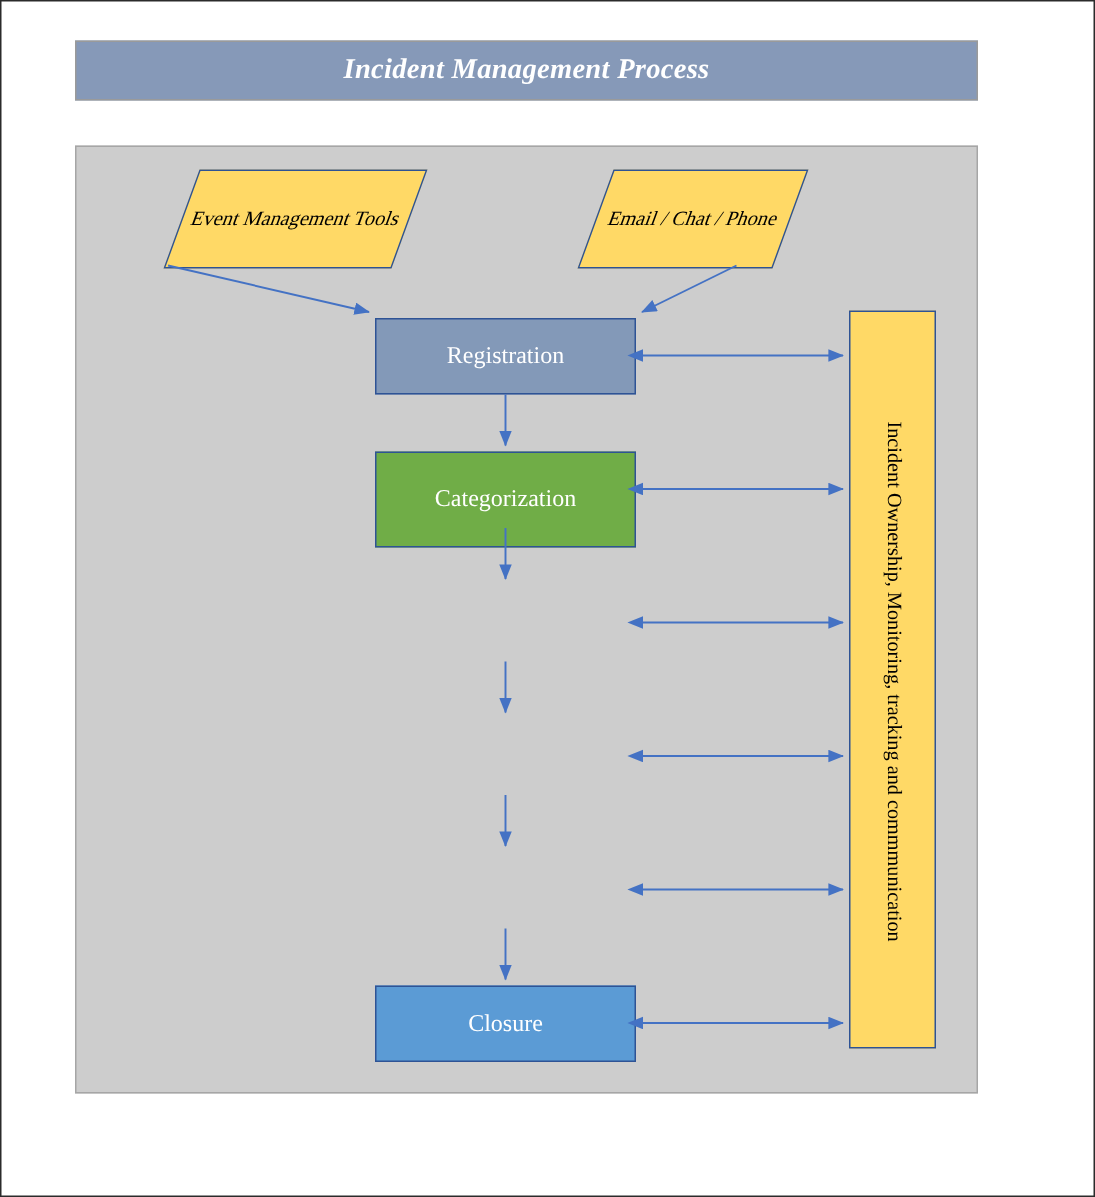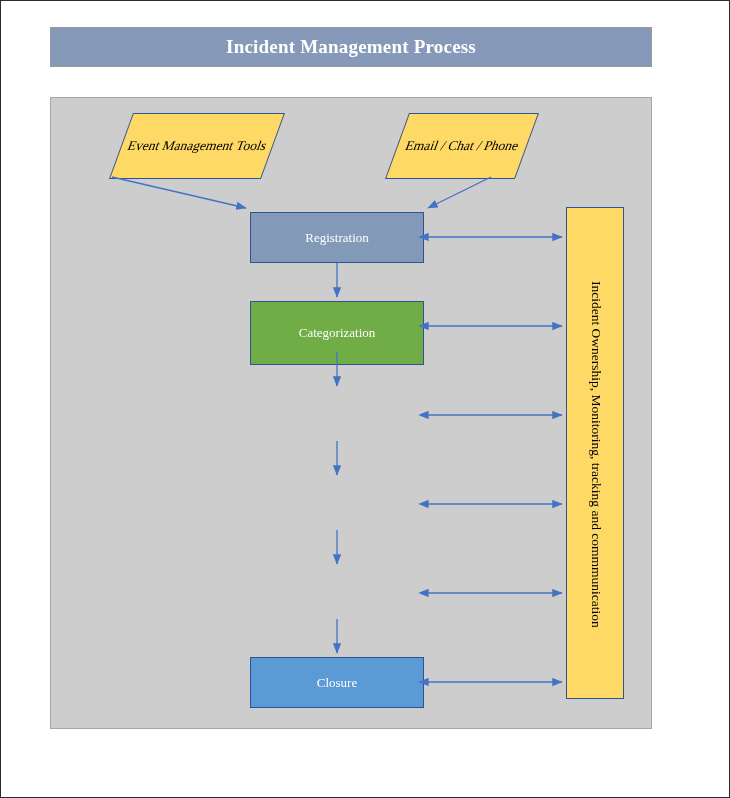--- a/index.html
+++ b/index.html
@@ -29,20 +29,21 @@
     left: 49px;
     top: 26px;
     width: 602px;
     height: 40px;
     background: #8699B8;
     border: 1px solid #9a9a9a;
     box-sizing: border-box;
     display: flex;
     align-items: center;
     justify-content: center;
+    font-style: italic;
   }
   #title-text {
     color: #ffffff;
     font-size: 19px;
     font-weight: bold;
     letter-spacing: 0.2px;
     font-family: "Liberation Serif", "DejaVu Serif", serif;
   }
   
   #canvas {
@@ -60,21 +61,21 @@
     position: absolute;
     box-sizing: border-box;
     border: 1px solid #2E5395;
     display: flex;
     align-items: center;
     justify-content: center;
     text-align: center;
   }
   .process {
     color: #ffffff;
-    font-size: 13px;
+    font-size: 16px;
     font-family: "Liberation Serif", "DejaVu Serif", serif;
   }
   .parallelogram {
     color: #000000;
     font-size: 13.5px;
     line-height: 1.22;
     background: #FFD966;
     transform: skewX(-20deg);
     font-family: "Liberation Serif", "DejaVu Serif", serif;
   }

